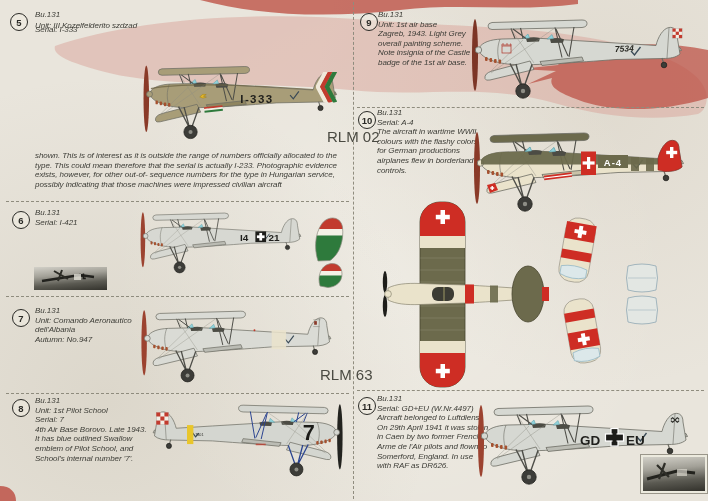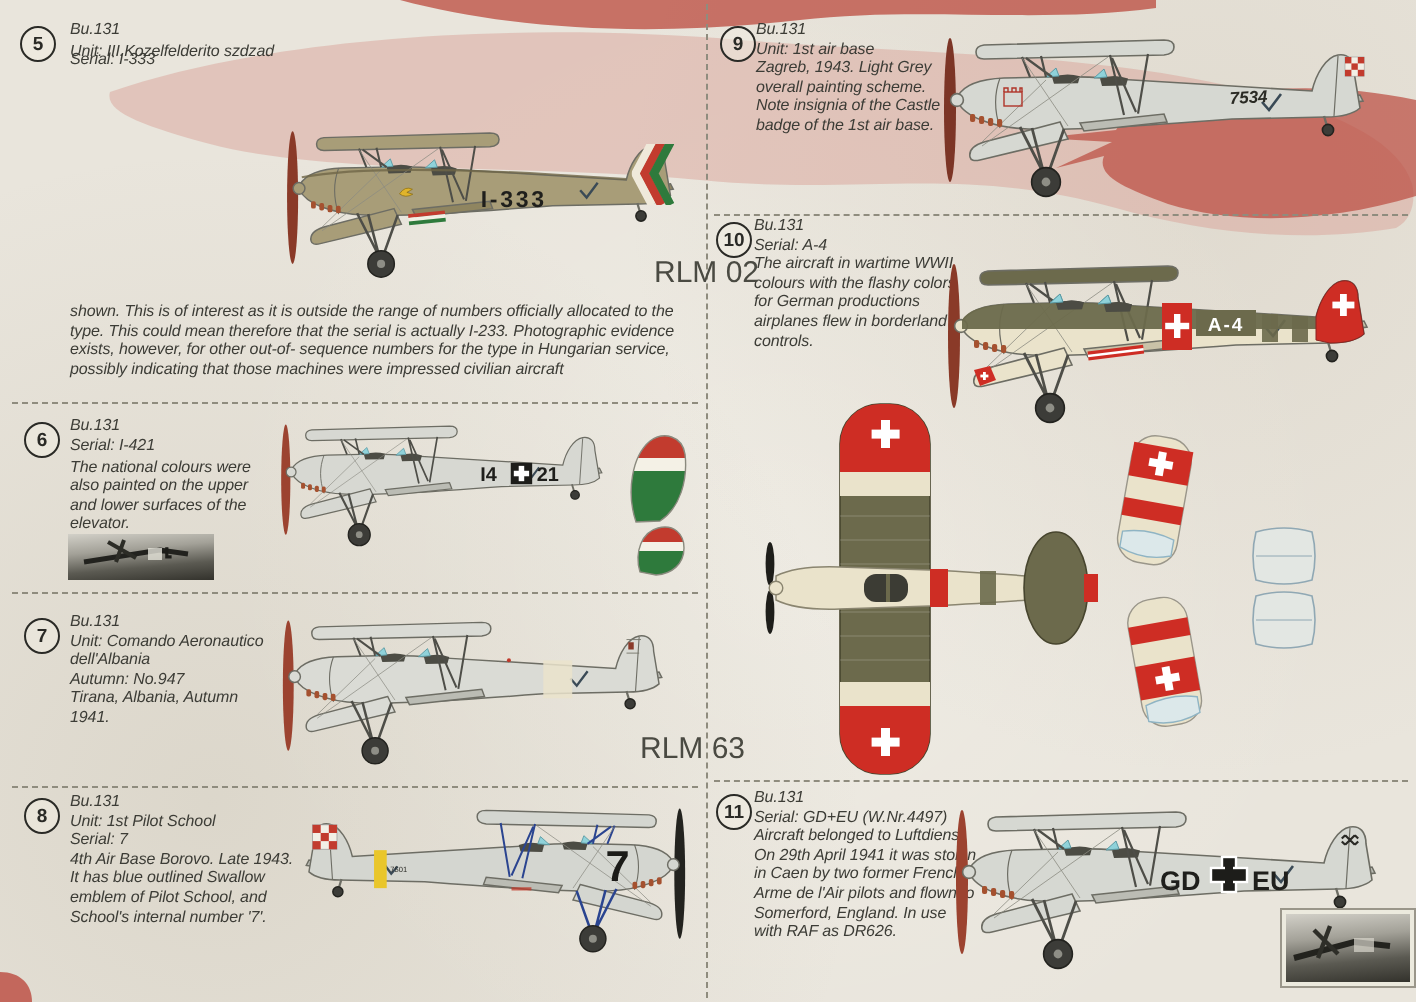--- a/index.html
+++ b/index.html
@@ -114,21 +114,20 @@
       <text x="111" y="49" font-size="12.5" font-weight="bold" letter-spacing="1.5" fill="var(--c-code_black)">I-333</text>
     </svg>
   </section>
 
   <section>
     <div class="num" style="left:12px;top:211px">
         <span>6</span>
       </div>
     <div class="t" style="left:35px;top:208px">Bu.131</div>
     <div class="t" style="left:35px;top:218px">Serial: I-421</div>
-    <div class="t" style="left:35px;top:228.5px;width:104px">The national colours were also painted on the upper and lower surfaces of the elevator.</div>
     <div class="photo" style="left:34px;top:267px;width:73px;height:23px">
       <svg width="73" height="23" viewBox="0 0 73 23">
         <path d="M8,14 L46,8 L60,10" stroke="#22221e" stroke-width="2.5" fill="none"></path>
         <path d="M20,4 L34,12 M28,3 L24,14" stroke="#2c2c26" stroke-width="2" fill="none"></path>
         <rect x="40" y="7" width="7" height="6" fill="#e4e2d8" opacity=".8"></rect>
         <path d="M47,9 l2.4,0 l0,-2.4 M49.4,9 l0,2.4 l2.4,0" stroke="#1c1c18" stroke-width="1.6" fill="none"></path>
       </svg>
     </div>
 
     <svg class="plane" style="left:136px;top:206px;--body:var(--c-light_grey);--body2:var(--c-grey_shade);--prop:var(--c-prop_bright)" width="176" height="73" viewBox="0 0 230 95">
@@ -167,21 +166,20 @@
   </section>
 
   <section>
     <div class="num" style="left:12px;top:309px">
         <span>7</span>
       </div>
     <div class="t" style="left:35px;top:306px;width:104px">
       <div>Bu.131</div>
       <div>Unit: Comando Aeronautico dell'Albania</div>
       <div>Autumn: No.947</div>
-      <div>Tirana, Albania, Autumn 1941.</div>
     </div>
     <div class="lbl" style="left:308px;top:366px">RLM 63</div>
 
     <svg class="plane" style="left:136px;top:303px;--body:var(--c-rlm63);--body2:var(--c-grey_shade);--prop:var(--c-prop_bright)" width="208" height="86" viewBox="0 0 230 95">
       <use href="#biplane"></use>
       <rect x="150" y="30" width="16" height="21" fill="var(--c-cream)" opacity=".85"></rect>
       <circle cx="131" cy="30" r="1.1" fill="#c0392b"></circle>
       <g>
         <rect x="197" y="20" width="3" height="4" fill="#8a3a2a"></rect>
         <path d="M196,18.5 h8 M196,26 h7" stroke="#77776c" stroke-width="0.5"></path>

